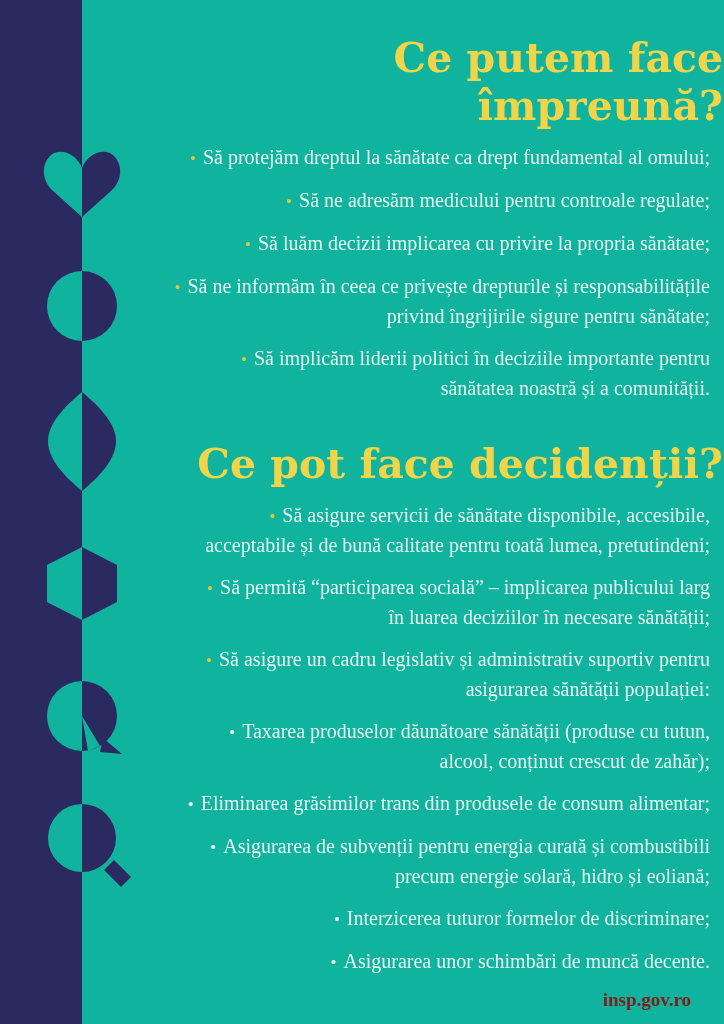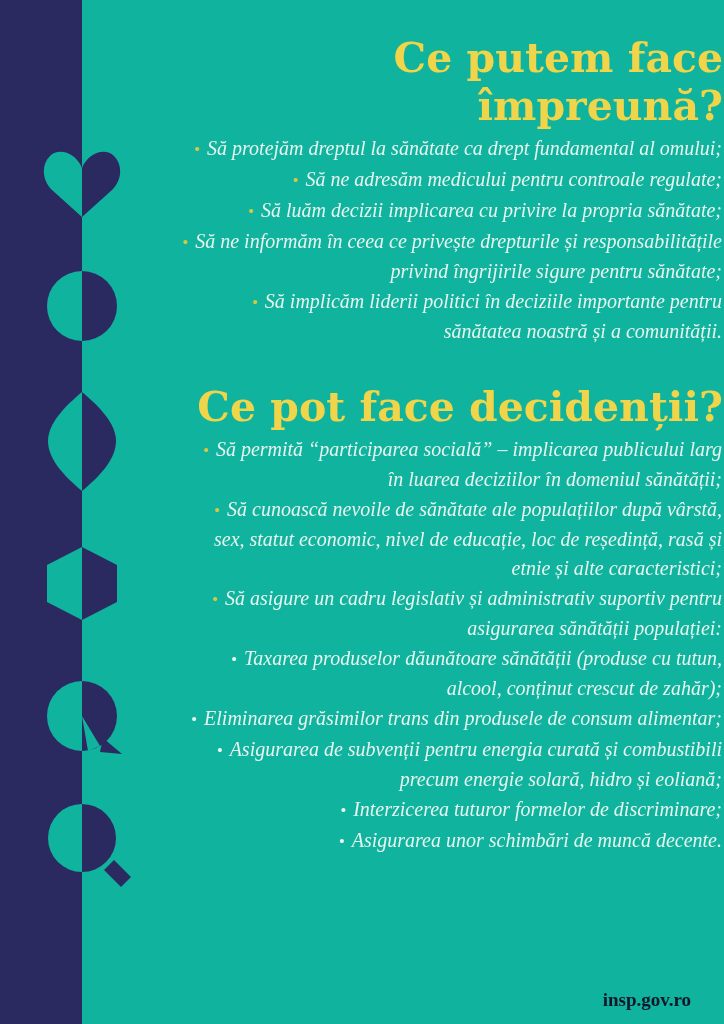--- a/index.html
+++ b/index.html
@@ -32,42 +32,41 @@
   .title {
     font-family: "DejaVu Serif", serif;
     font-weight: bold;
     font-size: 41px;
     line-height: 48px;
     color: #f0d44a;
     margin: 0 0 4px 2px;
   }
   .title.second { margin-top: 37px; }
   .li {
-    margin: 1px;
+    margin: 13px;
     font-size: 20px;
     line-height: 29px;
     color: #e8f4ef;
-    font-style: italic;
   }
   .li .dot {
     font-size: 17px;
     margin: 0 7px 0 8px;
     color: #d6c93f;
   }
   .li.sub { padding-left: 24px; }
   .li.sub .dot { margin: 0 7px 0 2px; color: #e8f4ef; }
   .li .t { white-space: pre-line; }
   .footer {
     position: absolute;
     right: 33px;
     bottom: 13px;
     font-family: "Liberation Serif", serif;
     font-weight: bold;
     font-size: 19px;
-    color: #0f172a;
+    color: #7f1d1d;
   }
 </style>
 </head>
 <body>
 
 <div class="page">
   <div class="stripe"></div>
 
   <svg class="deco" width="164" height="1024" viewBox="0 0 164 1024">
     <defs>
@@ -119,25 +118,24 @@
     <p class="li"><span class="dot">•</span><span class="t">Să protejăm dreptul la sănătate ca drept fundamental al omului;</span></p>
     <p class="li"><span class="dot">•</span><span class="t">Să ne adresăm medicului pentru controale regulate;</span></p>
     <p class="li"><span class="dot">•</span><span class="t">Să luăm decizii implicarea cu privire la propria sănătate;</span></p>
     <p class="li"><span class="dot">•</span><span class="t">Să ne informăm în ceea ce privește drepturile și responsabilitățile
 privind îngrijirile sigure pentru sănătate;</span></p>
     <p class="li"><span class="dot">•</span><span class="t">Să implicăm liderii politici în deciziile  importante pentru
 sănătatea noastră și a comunității.</span></p>
 
     <h1 class="title second">Ce pot face decidenții?</h1>
 
+    <p class="li"><span class="dot">•</span><span class="t">Să asigure servicii de sănătate disponibile, accesibile,
+acceptabile și de bună calitate pentru toată lumea, pretutindeni;</span></p>
     <p class="li"><span class="dot">•</span><span class="t">Să permită “participarea socială” – implicarea publicului larg
-în luarea deciziilor în domeniul sănătății;</span></p>
-    <p class="li"><span class="dot">•</span><span class="t">Să cunoască nevoile de sănătate ale populațiilor după vârstă,
-sex, statut economic, nivel de educație, loc de reședință, rasă și
-etnie și alte caracteristici;</span></p>
+în luarea deciziilor în necesare sănătății;</span></p>
     <p class="li"><span class="dot">•</span><span class="t">Să asigure un cadru legislativ și administrativ suportiv pentru
 asigurarea sănătății populației:</span></p>
 
     <p class="li sub"><span class="dot">•</span><span class="t">Taxarea produselor dăunătoare sănătății (produse cu tutun,
 alcool, conținut crescut de zahăr);</span></p>
     <p class="li sub"><span class="dot">•</span><span class="t">Eliminarea grăsimilor trans din produsele de consum alimentar;</span></p>
     <p class="li sub"><span class="dot">•</span><span class="t">Asigurarea de subvenții pentru energia curată și combustibili
 precum energie solară, hidro și eoliană;</span></p>
     <p class="li sub"><span class="dot">•</span><span class="t">Interzicerea tuturor formelor de discriminare;</span></p>
     <p class="li sub"><span class="dot">•</span><span class="t">Asigurarea unor schimbări de muncă decente.</span></p>

